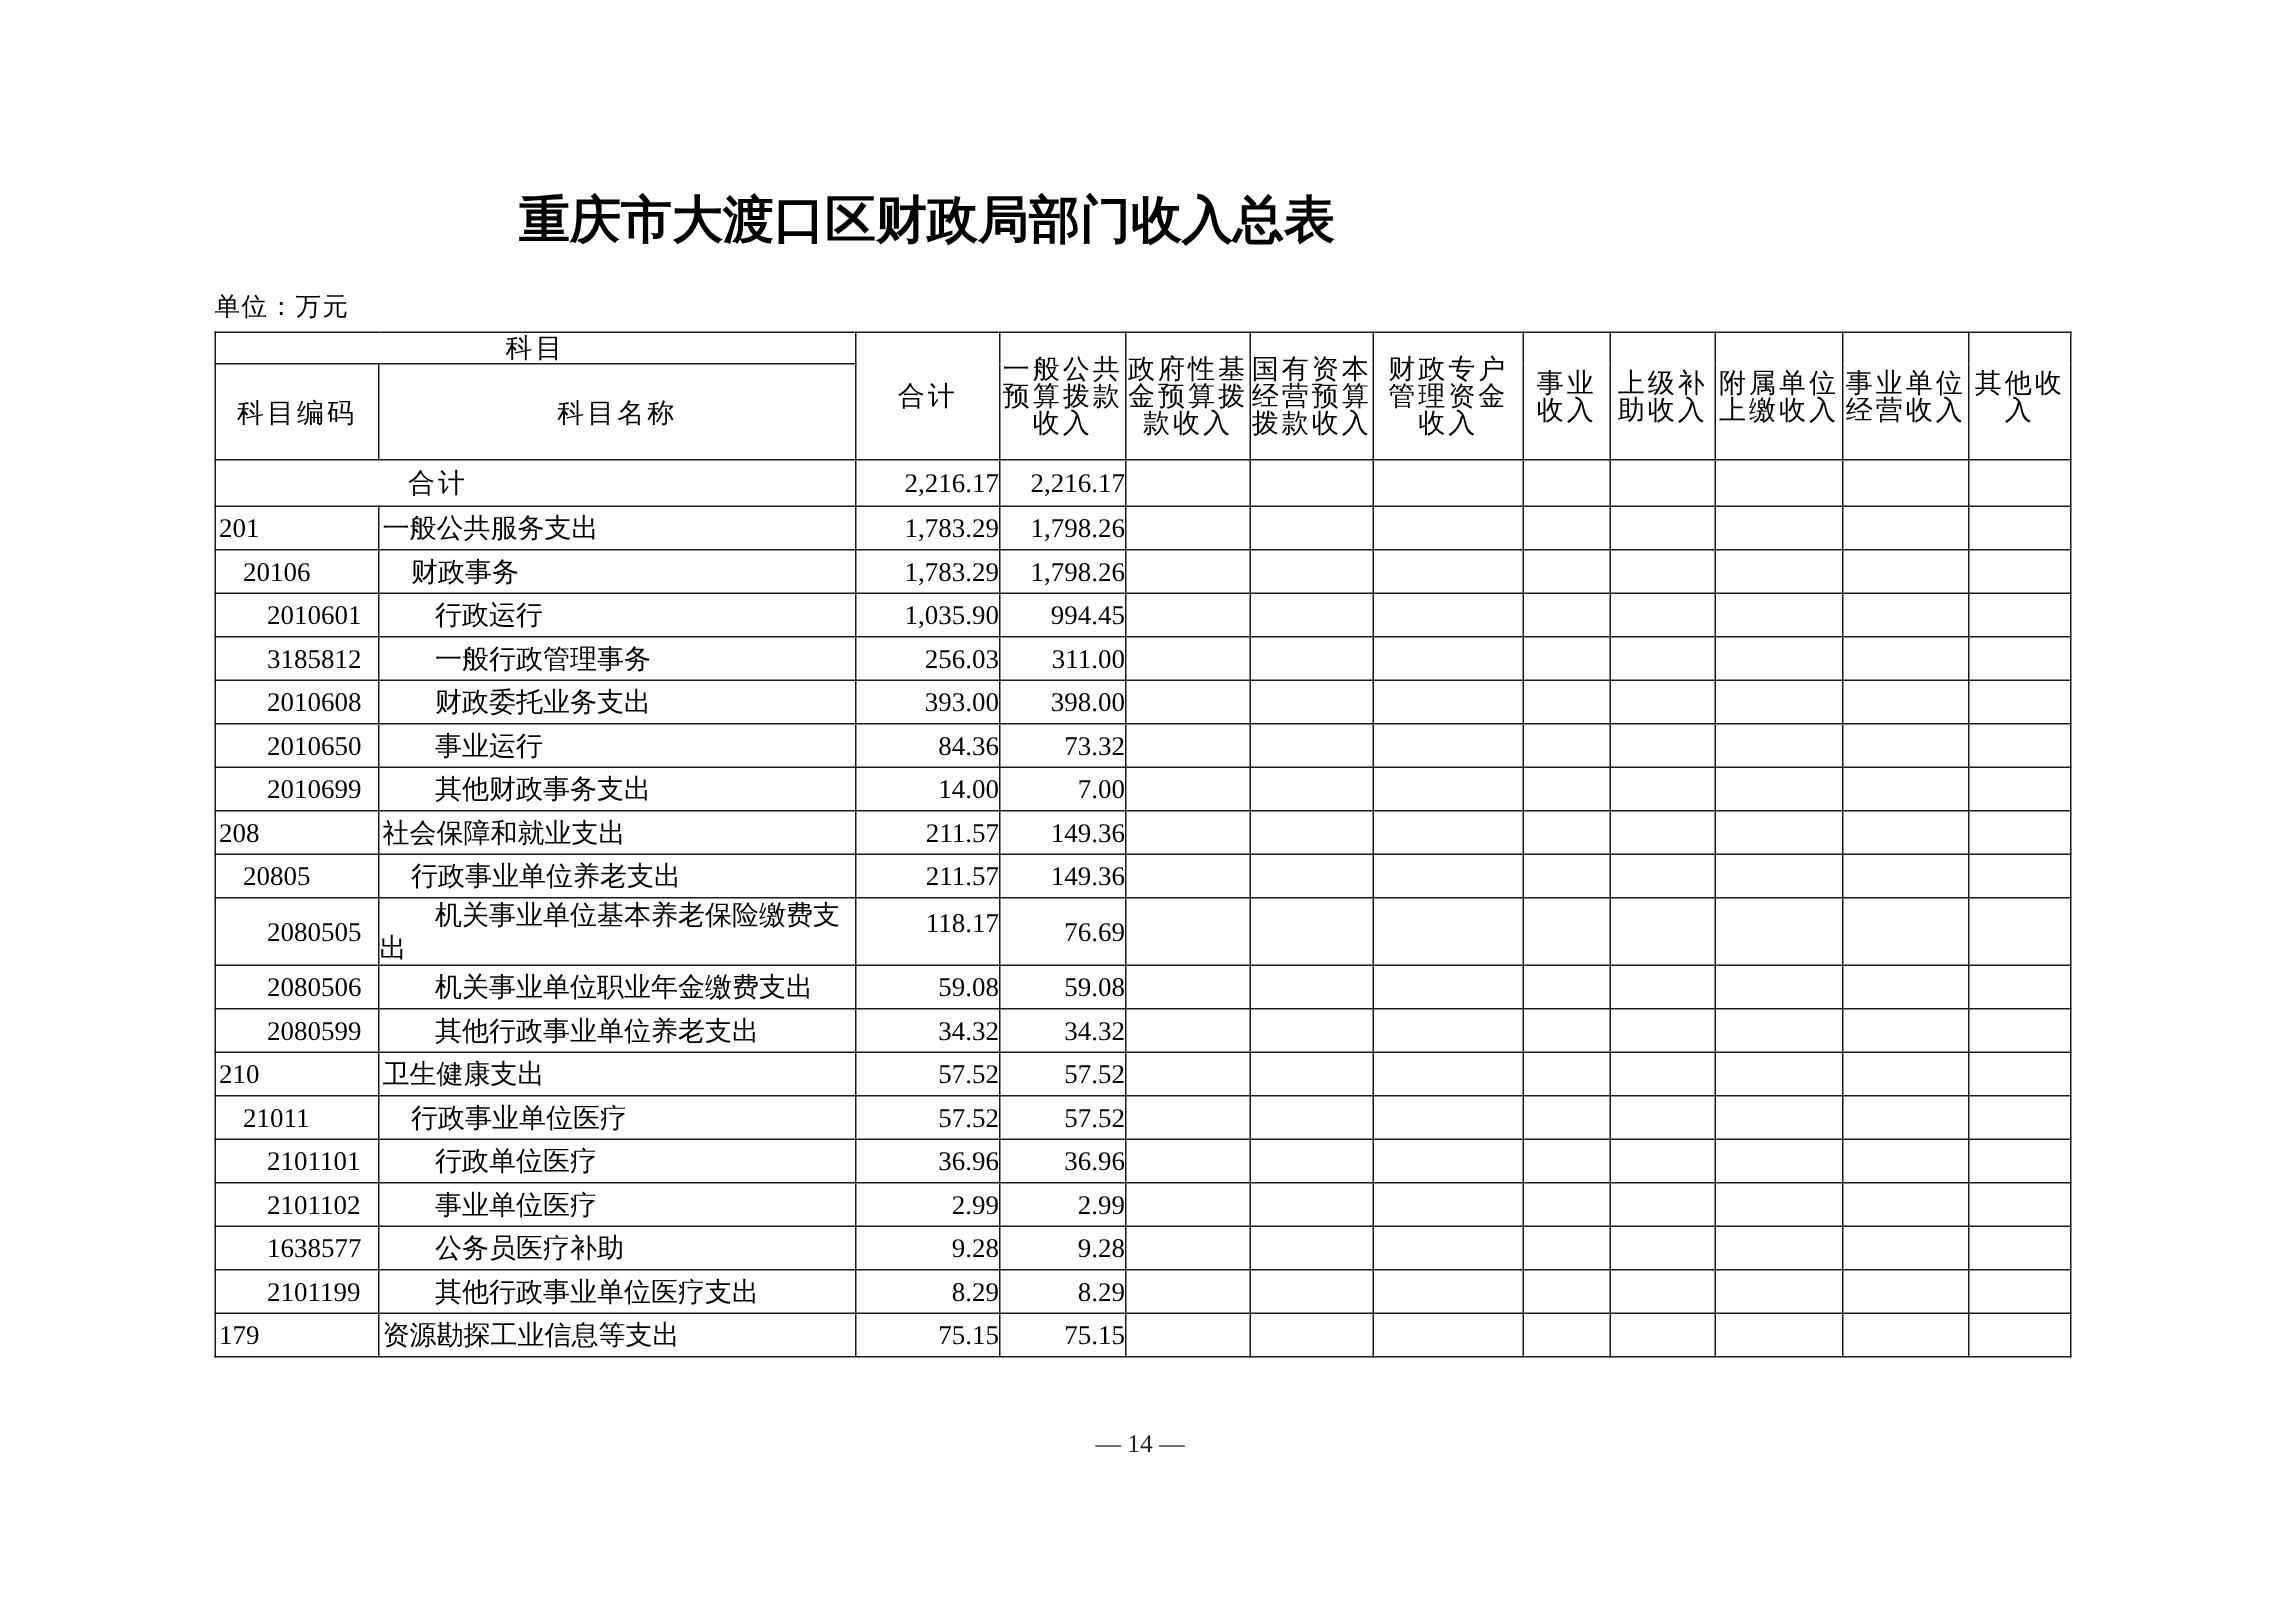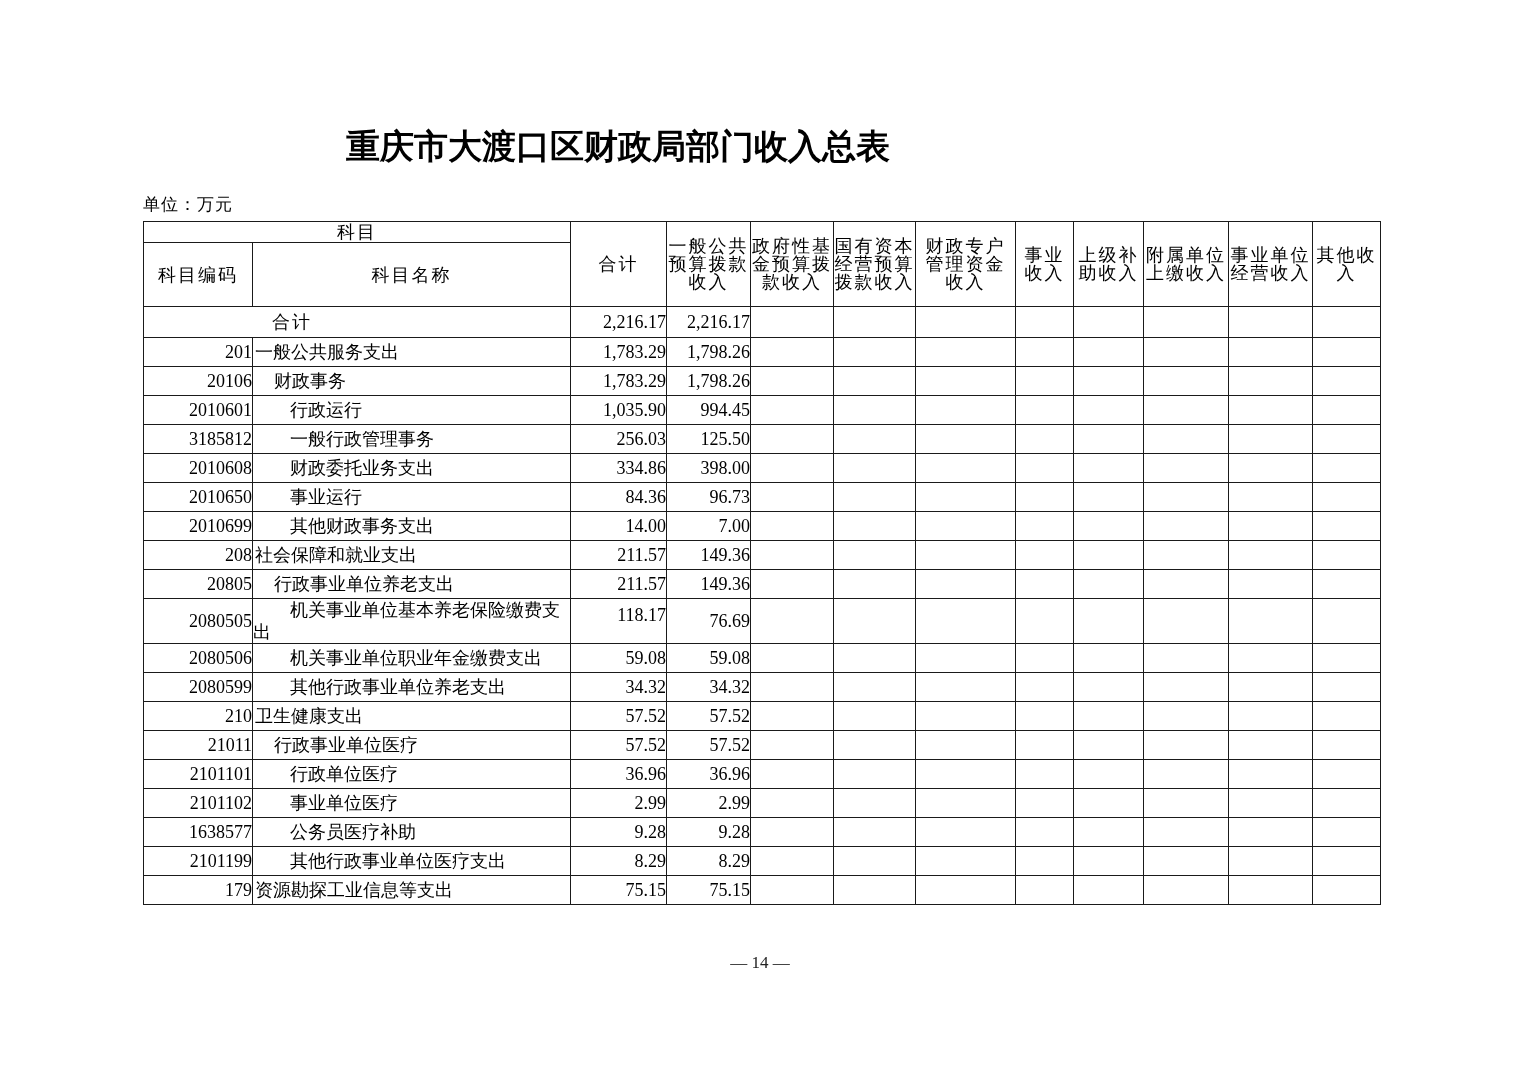--- a/index.html
+++ b/index.html
@@ -40,21 +40,21 @@
     word-break: break-all;
     padding: 0 2px;
   }
   tr.hr1 { height: 21px; margin-top: 10px; }
   tr.hr1 th { line-height: 18px; }
   tr.hr2 { height: 64px; }
 
   tbody tr { height: 29px; }
   tbody tr.lvl0 { height: 31px; }
 
-  td.c-code { text-align: right; white-space: nowrap; }
+  td.c-code { text-align: left; white-space: nowrap; }
   .lvl1 td.c-code { padding-left: 2px; }
   .lvl2 td.c-code { padding-left: 18px; }
   .lvl3 td.c-code { padding-left: 34px; }
 
   td.c-name {
     text-align: left; word-break: break-all;
     padding: 1px 4px 1px 2px; line-height: 22px;
   }
   .lvl1 td.c-name { text-indent: 2px; }
   .lvl2 td.c-name { text-indent: 21px; }
@@ -166,49 +166,49 @@
       <td class="c-val"></td>
       <td class="c-val"></td>
       <td class="c-val"></td>
       <td class="c-val"></td>
       <td class="c-val"></td>
     </tr>
         <tr class="lvl3">
       <td class="c-code">3185812</td>
       <td class="c-name">一般行政管理事务</td>
       <td class="c-val v-total">256.03</td>
-      <td class="c-val v-general">125.50</td>
+      <td class="c-val v-general">311.00</td>
       <td class="c-val"></td>
       <td class="c-val"></td>
       <td class="c-val"></td>
       <td class="c-val"></td>
       <td class="c-val"></td>
       <td class="c-val"></td>
       <td class="c-val"></td>
       <td class="c-val"></td>
     </tr>
         <tr class="lvl3">
       <td class="c-code">2010608</td>
       <td class="c-name">财政委托业务支出</td>
-      <td class="c-val v-total">334.86</td>
+      <td class="c-val v-total">393.00</td>
       <td class="c-val v-general">398.00</td>
       <td class="c-val"></td>
       <td class="c-val"></td>
       <td class="c-val"></td>
       <td class="c-val"></td>
       <td class="c-val"></td>
       <td class="c-val"></td>
       <td class="c-val"></td>
       <td class="c-val"></td>
     </tr>
         <tr class="lvl3">
       <td class="c-code">2010650</td>
       <td class="c-name">事业运行</td>
       <td class="c-val v-total">84.36</td>
-      <td class="c-val v-general">96.73</td>
+      <td class="c-val v-general">73.32</td>
       <td class="c-val"></td>
       <td class="c-val"></td>
       <td class="c-val"></td>
       <td class="c-val"></td>
       <td class="c-val"></td>
       <td class="c-val"></td>
       <td class="c-val"></td>
       <td class="c-val"></td>
     </tr>
         <tr class="lvl3">

